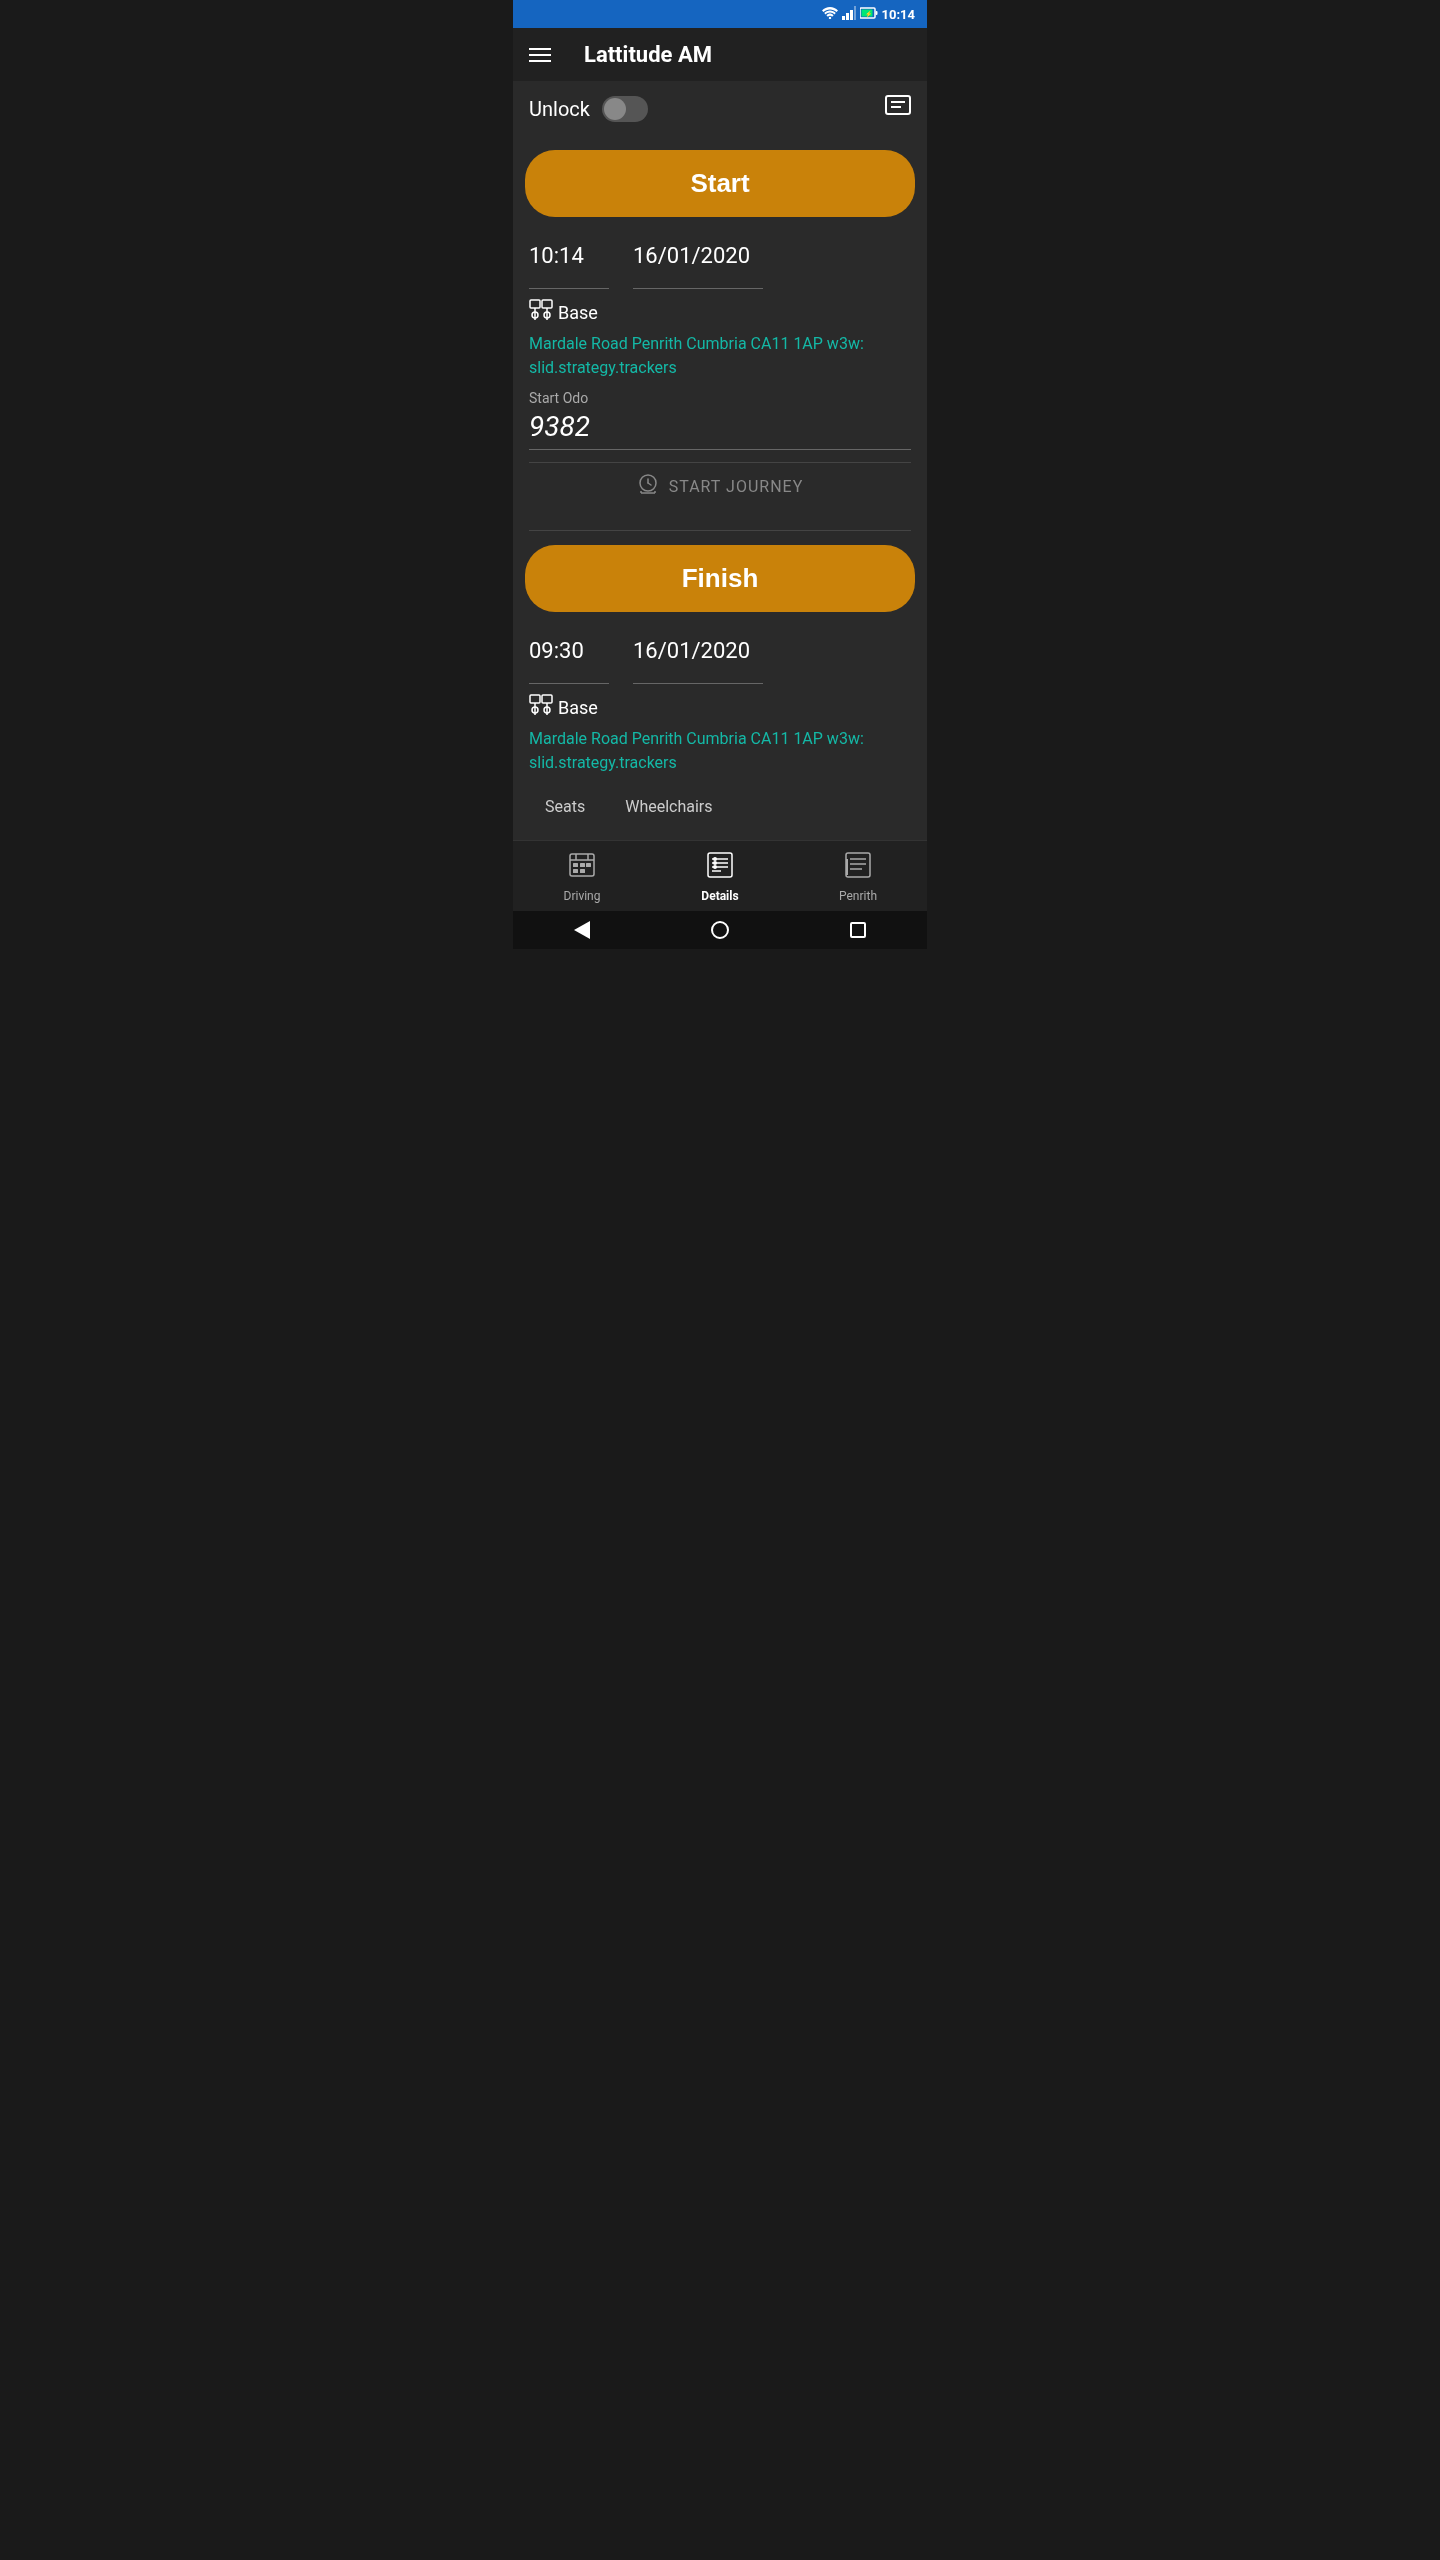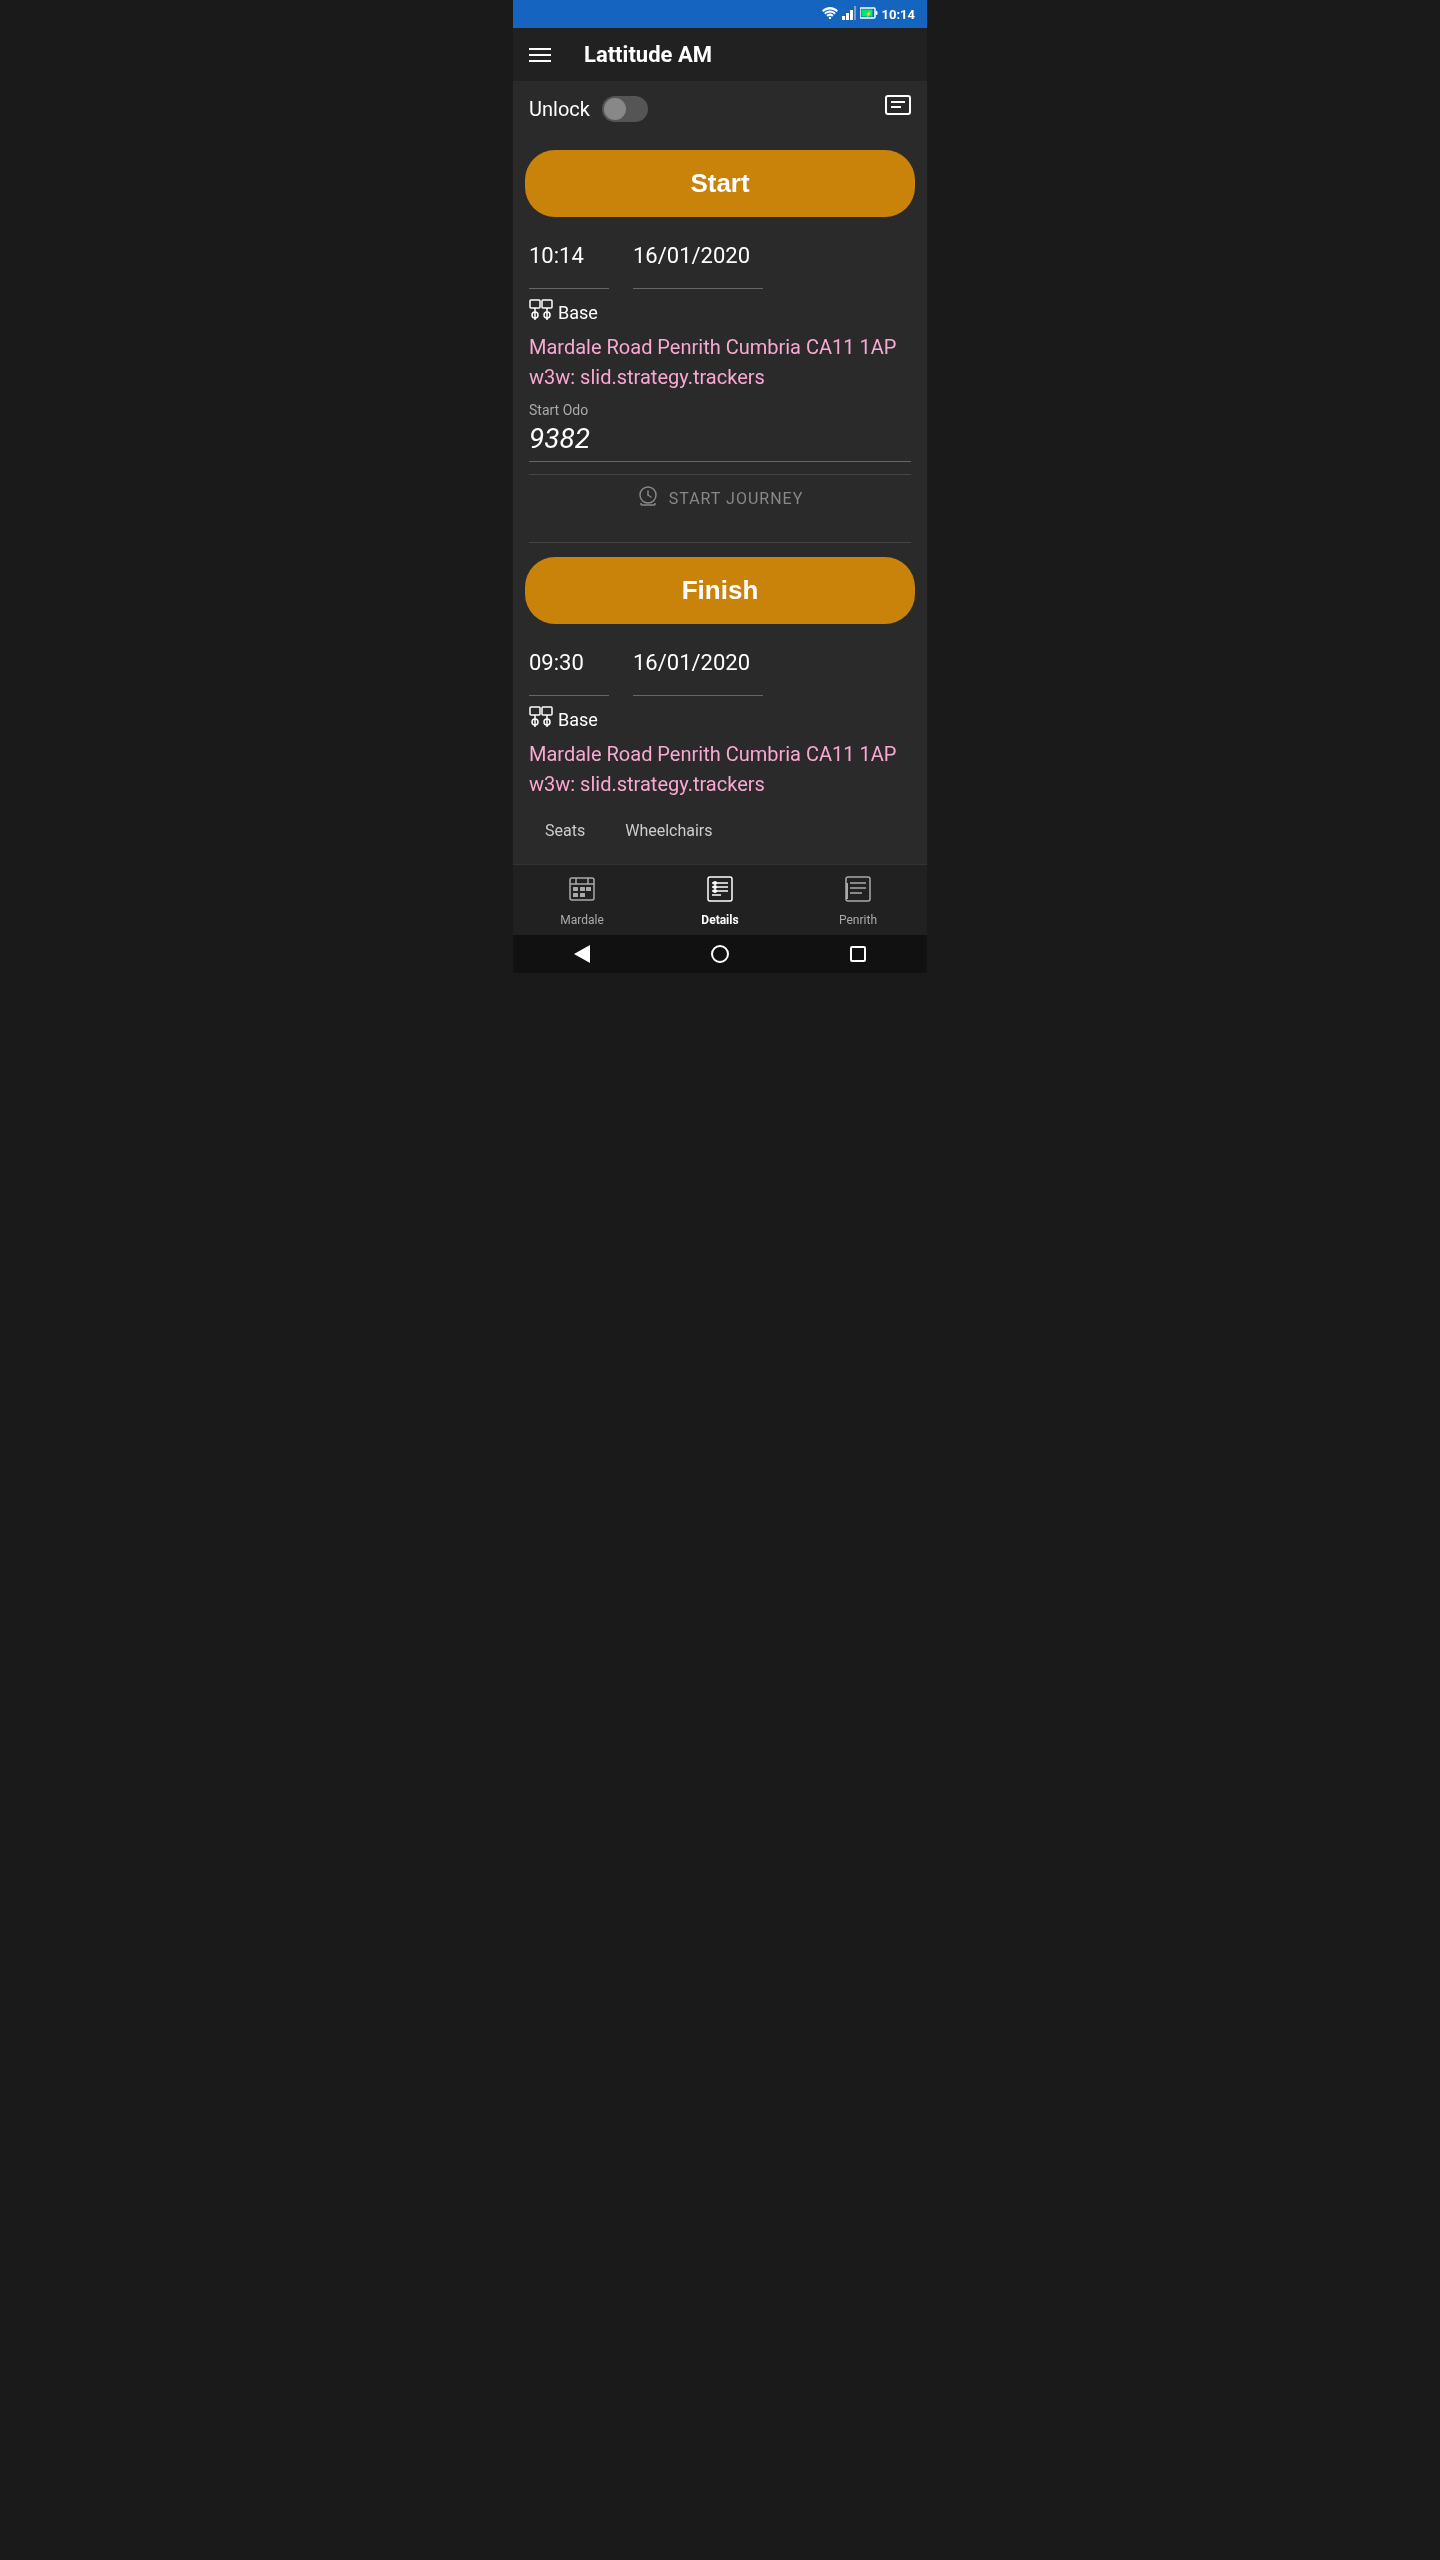--- a/index.html
+++ b/index.html
@@ -166,22 +166,22 @@
     }
     .location-icon {
       font-size: 20px;
       color: white;
     }
     .location-label {
       font-size: 18px;
       color: white;
     }
     .address-text {
-      font-size: 20px;
-      color: #f9a8d4;
+      font-size: 16px;
+      color: #14b8a6;
       line-height: 1.5;
       margin-bottom: 10px;
     }
 
     
     .odo-label {
       font-size: 14px;
       color: #aaaaaa;
       margin-bottom: 4px;
     }
@@ -429,21 +429,21 @@
         <line x1="2" y1="9" x2="26" y2="9" stroke="#aaa" stroke-width="1.5"></line>
         <line x1="8" y1="3" x2="8" y2="9" stroke="#aaa" stroke-width="1.5"></line>
         <line x1="20" y1="3" x2="20" y2="9" stroke="#aaa" stroke-width="1.5"></line>
         <rect x="5" y="12" width="5" height="4" rx="0.5" fill="#aaa"></rect>
         <rect x="12" y="12" width="5" height="4" rx="0.5" fill="#aaa"></rect>
         <rect x="18" y="12" width="5" height="4" rx="0.5" fill="#aaa"></rect>
         <rect x="5" y="18" width="5" height="4" rx="0.5" fill="#aaa"></rect>
         <rect x="12" y="18" width="5" height="4" rx="0.5" fill="#aaa"></rect>
       </svg>
     </span>
-    <span class="nav-label">Mardale</span>
+    <span class="nav-label">Driving</span>
   </div>
   <div class="nav-item active">
     <span class="nav-icon">
       <svg width="28" height="28" viewBox="0 0 28 28" fill="none" xmlns="http://www.w3.org/2000/svg">
         <rect x="2" y="2" width="24" height="24" rx="2" stroke="white" stroke-width="1.5" fill="none"></rect>
         <line x1="6" y1="8" x2="22" y2="8" stroke="white" stroke-width="1.5"></line>
         <line x1="6" y1="12" x2="22" y2="12" stroke="white" stroke-width="1.5"></line>
         <line x1="6" y1="16" x2="22" y2="16" stroke="white" stroke-width="1.5"></line>
         <line x1="6" y1="20" x2="15" y2="20" stroke="white" stroke-width="1.5"></line>
         <circle cx="9" cy="8" r="2" fill="white"></circle>

